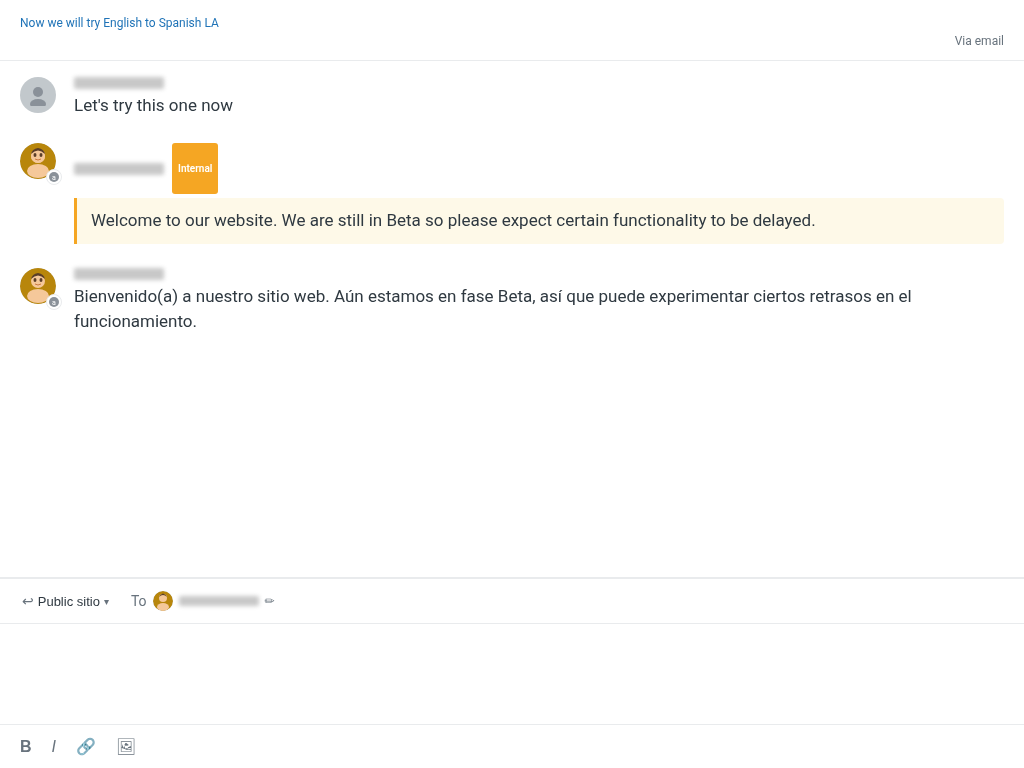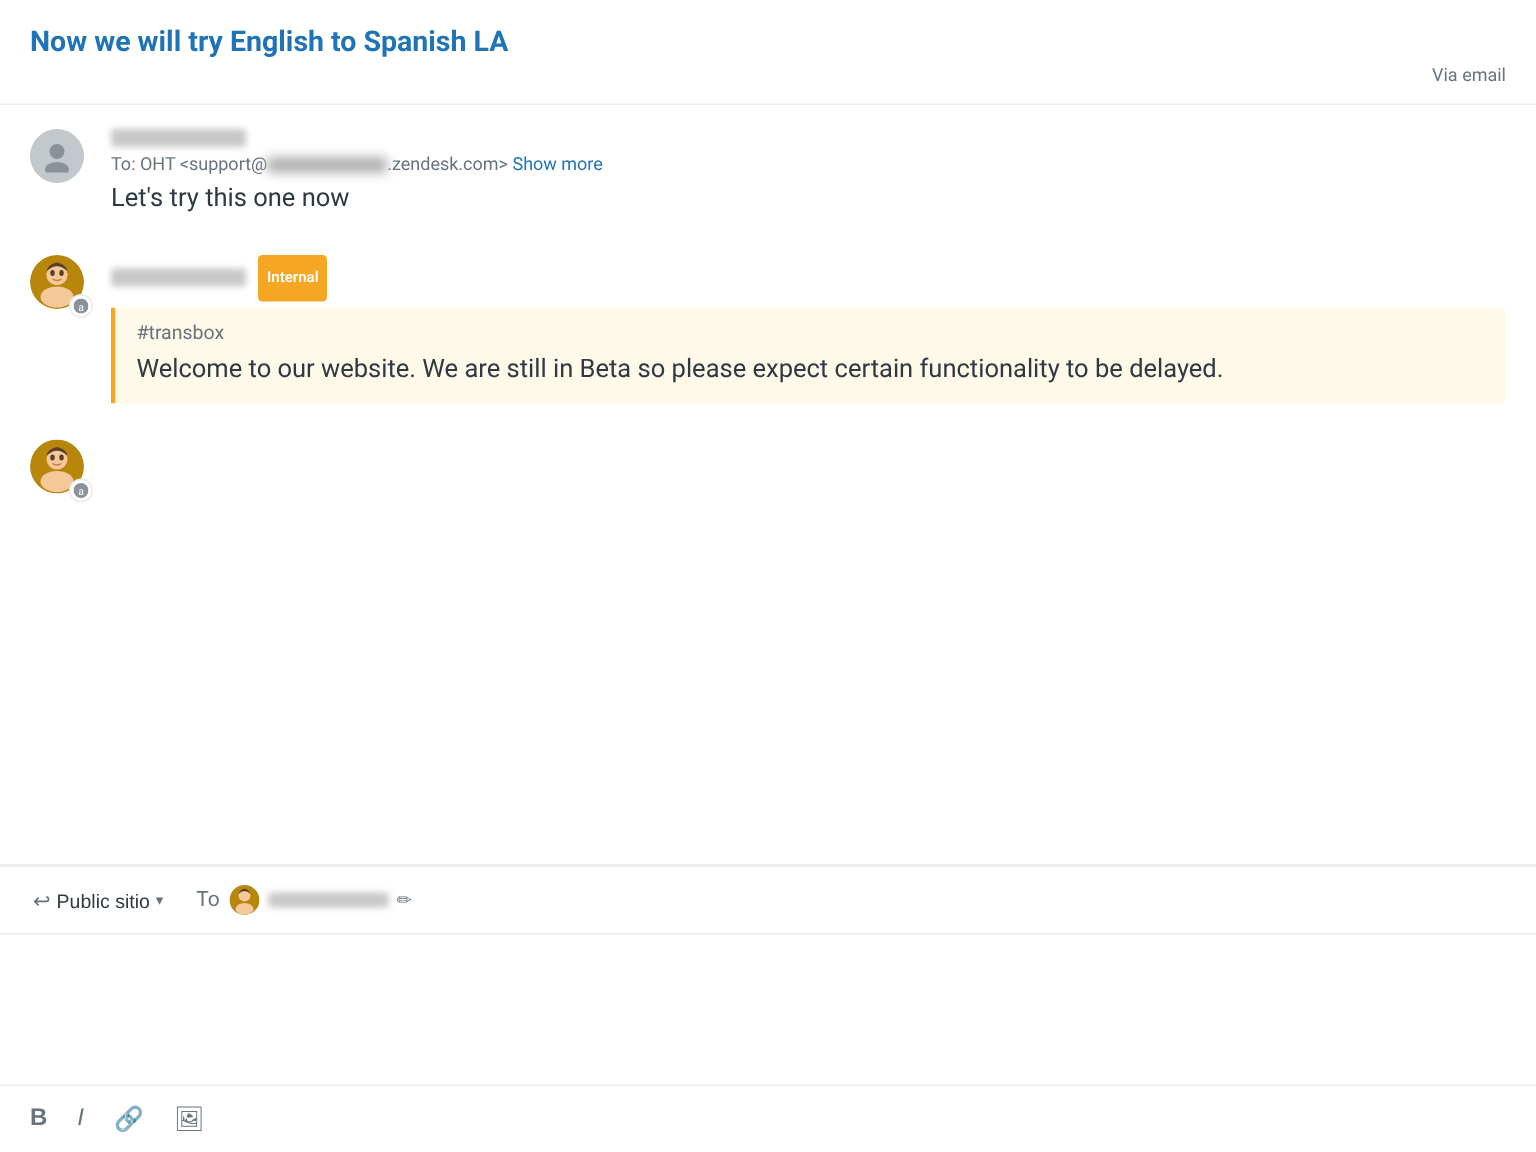--- a/index.html
+++ b/index.html
@@ -15,22 +15,22 @@
       flex-direction: column;
     }
 
     
     .ticket-header {
       padding: 16px 20px 12px 20px;
       border-bottom: 1px solid #e9ebed;
       flex-shrink: 0;
     }
     .ticket-title {
-      font-size: 19px;
-      font-weight: 700;
+      font-size: 12px;
+      font-weight: 400;
       color: #1f73b7;
       margin-bottom: 4px;
     }
     .ticket-subtitle {
       font-size: 12px;
       color: #68737d;
       text-align: right;
     }
 
     
@@ -102,21 +102,21 @@
       background: #c8c8c8;
       border-radius: 2px;
       filter: blur(2px);
     }
 
     .badge-internal {
       background: #f5a623;
       color: #fff;
       font-size: 10px;
       font-weight: 600;
-      padding: 10px 6px;
+      padding: 20px 6px;
       border-radius: 3px;
     }
 
     .message-to {
       font-size: 12px;
       color: #68737d;
       margin-bottom: 4px;
     }
 
     .message-to a {
@@ -258,24 +258,20 @@
         <svg width="22" height="22" viewBox="0 0 22 22">
           <circle cx="11" cy="8" r="5" fill="#8a9199"></circle>
           <ellipse cx="11" cy="20" rx="8" ry="5" fill="#8a9199"></ellipse>
         </svg>
       </div>
     </div>
     <div class="message-content">
       <div class="message-meta">
         <div class="sender-name-blur"></div>
       </div>
-      <div class="message-to">
-        To: OHT &lt;support@<span style="filter:blur(4px);display:inline-block;width:80px;height:10px;background:#aaa;border-radius:2px;vertical-align:middle;"></span>.zendesk.com&gt;
-        <a href="#">Show more</a>
-      </div>
       <div class="message-body">Let's try this one now</div>
     </div>
   </div>
 
   <div class="message-block">
     <div class="avatar-wrap">
       <div class="avatar-circle">
 
         <svg width="36" height="36" viewBox="0 0 36 36">
           <circle cx="18" cy="18" r="18" fill="#b8860b"></circle>
@@ -296,21 +292,20 @@
           <text x="5" y="8" text-anchor="middle" font-size="7" fill="white">a</text>
         </svg>
       </div>
     </div>
     <div class="message-content">
       <div class="message-meta">
         <div class="sender-name-blur"></div>
         <span class="badge-internal">Internal</span>
       </div>
       <div class="internal-box">
-        <div class="transbox-tag">#transbox</div>
         <div class="message-body">Welcome to our website. We are still in Beta so please expect certain functionality to be delayed.</div>
       </div>
     </div>
   </div>
 
   <div class="message-block">
     <div class="avatar-wrap">
       <div class="avatar-circle">
         <svg width="36" height="36" viewBox="0 0 36 36">
           <circle cx="18" cy="18" r="18" fill="#b8860b"></circle>
@@ -322,20 +317,26 @@
           <path d="M11 11 Q18 4 25 11 Q24 6 18 5 Q12 6 11 11Z" fill="#5a3e28"></path>
         </svg>
       </div>
       <div class="avatar-small-badge">
         <svg width="10" height="10" viewBox="0 0 10 10">
           <circle cx="5" cy="5" r="5" fill="#8a9199"></circle>
           <text x="5" y="8" text-anchor="middle" font-size="7" fill="white">a</text>
         </svg>
       </div>
     </div>
+    <div class="message-content">
+      <div class="message-meta">
+        <div class="sender-name-blur"></div>
+      </div>
+      <div class="message-body">Bienvenido(a) a nuestro sitio web. Aún estamos en fase Beta, así que puede experimentar ciertos retrasos en el funcionamiento.</div>
+    </div>
   </div>
 
 </div>
 
 <div class="reply-area">
   <div class="reply-toolbar-top">
 
     <button class="reply-type-btn">
       <span class="reply-icon">↩</span>
       <span>Public sitio</span>

